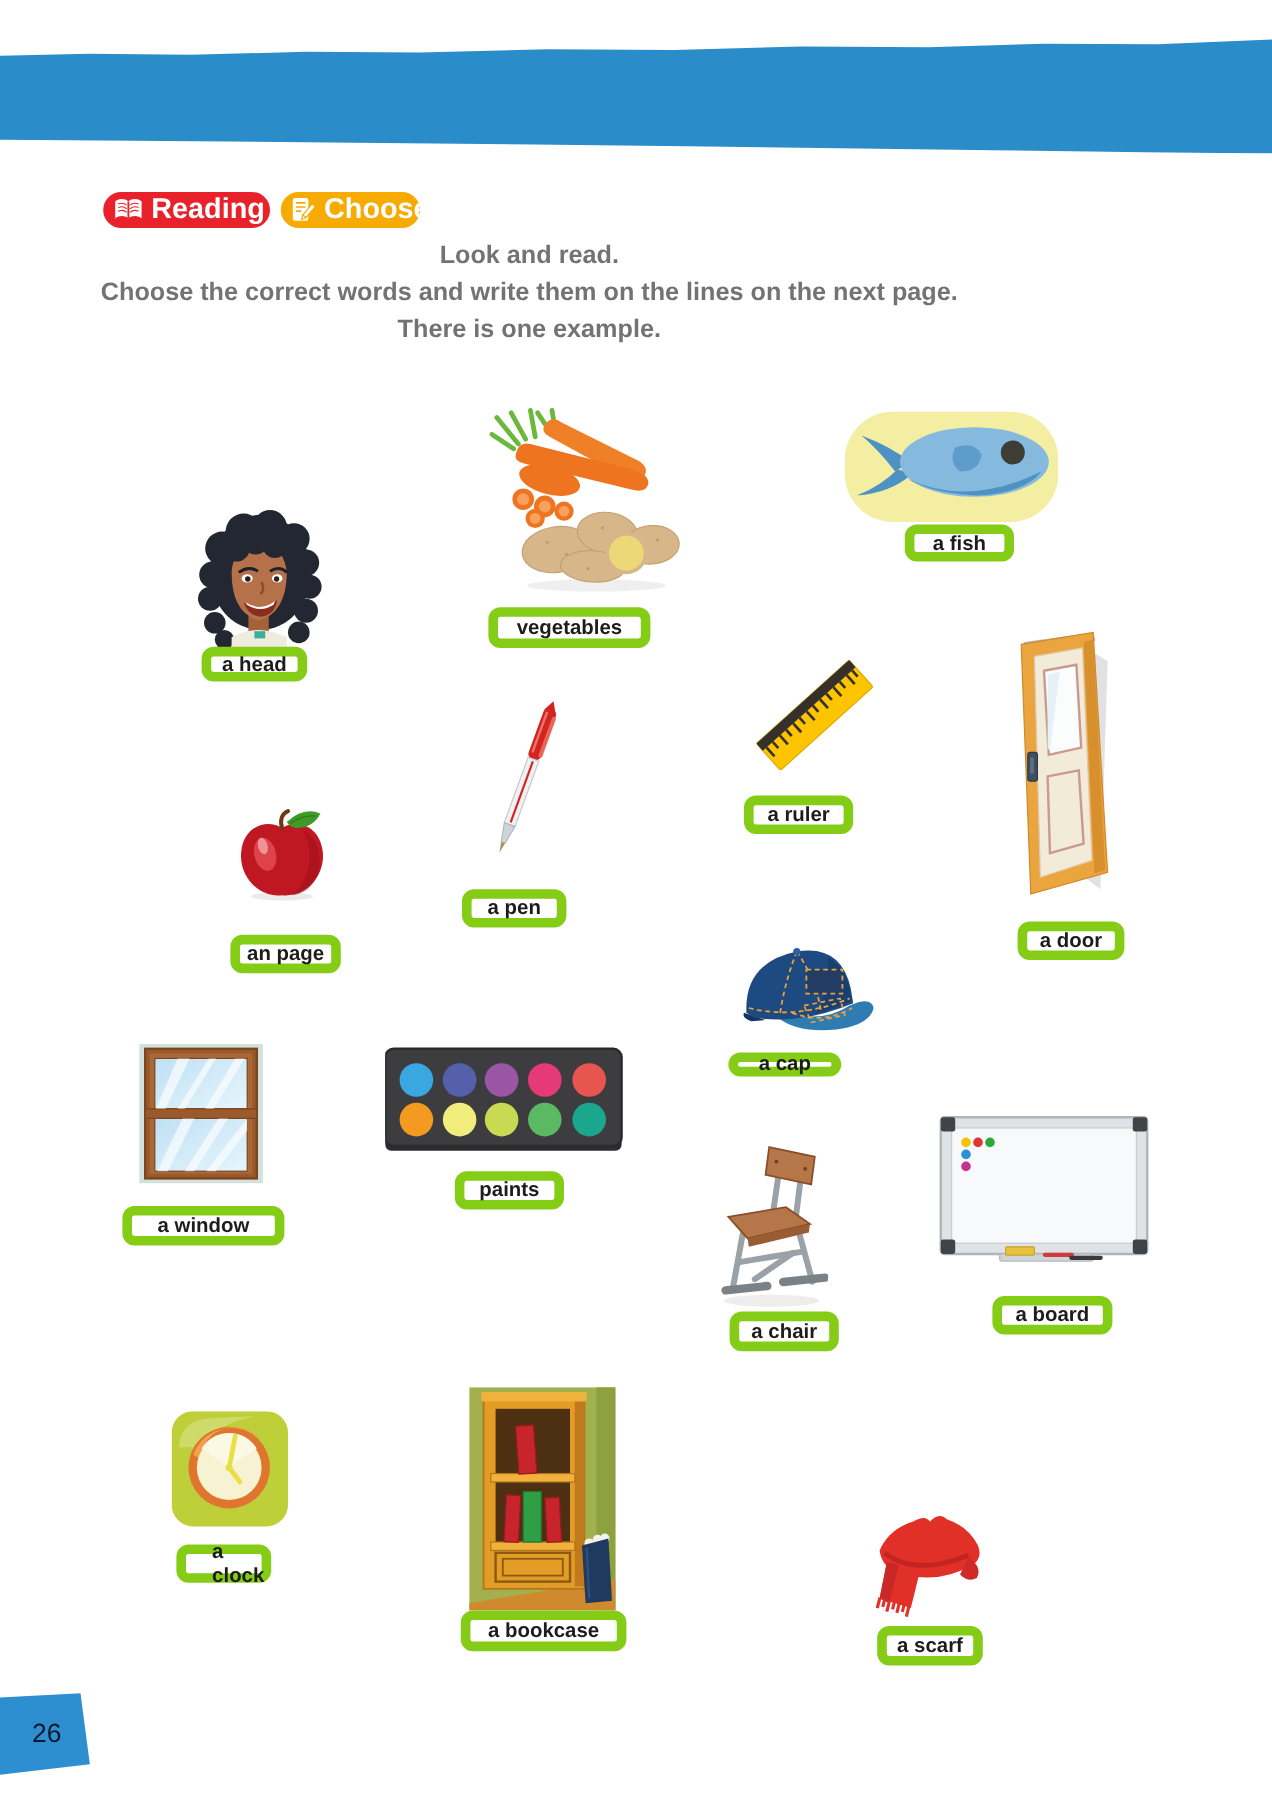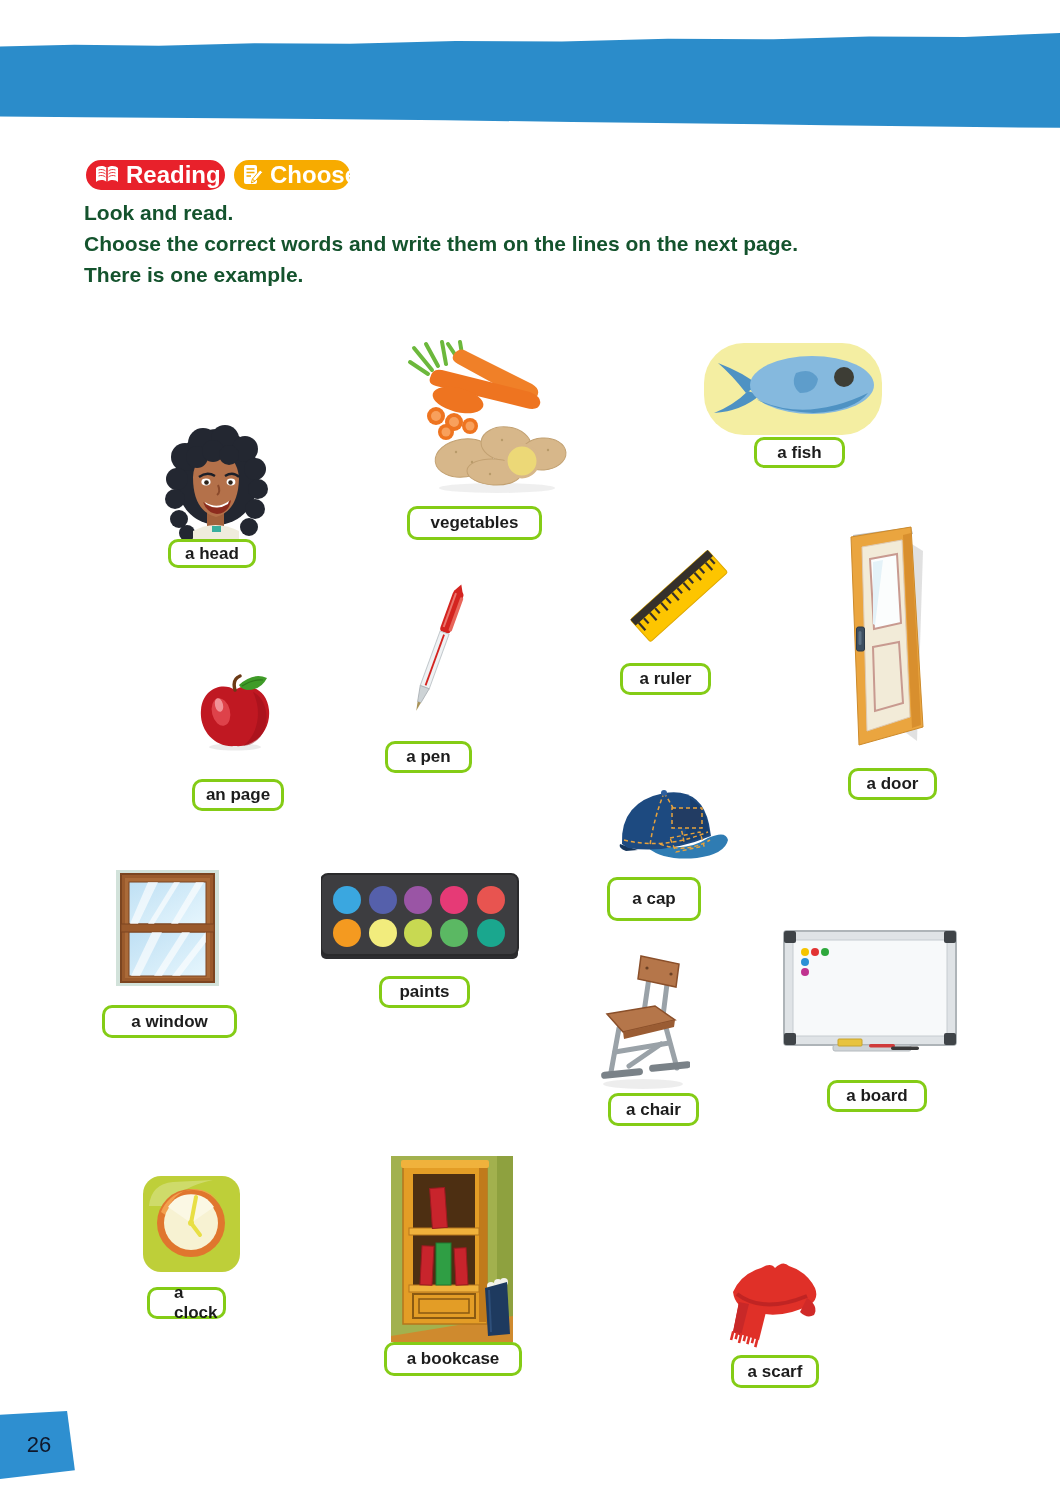--- a/index.html
+++ b/index.html
@@ -5,22 +5,22 @@
   html,body{margin:0;padding:0;background:#ffffff;}
   .page{position:relative;width:1060px;height:1500px;background:#fff;overflow:hidden;
         font-family:"Liberation Sans",sans-serif;color:#262222;}
   .header-band{position:absolute;left:0;top:28px;width:1060px;height:104px;background:#2b8cca;
     clip-path:polygon(0 17.8%,7% 16.2%,15% 17%,24% 14.6%,33% 15.2%,43% 12.6%,53% 13.1%,63% 10.4%,
       73% 10.9%,82% 8.1%,91% 8.6%,100% 4.8%,100% 96%,90% 95%,78% 93.4%,66% 91.8%,54% 90.3%,
       42% 88.8%,30% 87.6%,18% 86.5%,8% 85.7%,0 85%);}
   .badge{position:absolute;top:158px;height:34px;border-radius:18px;display:flex;align-items:center;
          gap:6px;color:#fff;font-weight:bold;font-size:24px;padding:0 14px 0 8px;border:2px solid #fff;box-sizing:border-box;}
   .badge svg{display:block;}
-  .instructions{position:absolute;left:84px;top:197px;font-size:21px;font-weight:bold;line-height:31px;color:#14532d;}
-  .word-label{position:absolute;background:#fff;border:3px solid #84cc16;border-radius:10px;
+  .instructions{position:absolute;left:84px;top:197px;font-size:21px;font-weight:bold;line-height:31px;color:#737373;text-align:center;}
+  .word-label{position:absolute;background:#fff;border:8px solid #84cc16;border-radius:10px;
       display:flex;align-items:center;justify-content:center;font-weight:bold;font-size:17px;
       color:#1c1c1c;box-sizing:border-box;}
   .img{position:absolute;}
   .page-tab{position:absolute;left:0;top:1408px;width:78px;height:74px;background:#2e8fd0;
       clip-path:polygon(0 9%,86% 4%,96% 84%,0 96%);display:flex;align-items:center;justify-content:center;
       color:#0f172a;font-size:22px;}
 </style>
 </head>
 <body>
 
@@ -247,21 +247,21 @@
         <path d="M60 15 Q50 40 46 67"></path>
         <path d="M60 15 Q76 38 80 64"></path>
         <path d="M20 62 Q60 72 104 54"></path>
         <path d="M56 66 Q82 76 106 62"></path>
       </g>
       <rect x="68" y="30" width="30" height="20" fill="#223c63" stroke="#e8a23c" stroke-width="1.5" stroke-dasharray="4 3"></rect>
       <polygon points="66,60 96,54 100,68 72,74" fill="none" stroke="#e8a23c" stroke-width="1.4" stroke-dasharray="4 3"></polygon>
       <circle cx="60" cy="15" r="3" fill="#2e5f9e"></circle>
     </svg>
   </div>
-  <div class="word-label" style="left:607px;top:877px;width:94px;height:44px;">
+  <div class="word-label" style="left:607px;top:877px;width:94px;height:20px;">
       <span>a cap</span>
     </div>
 
   <div class="img" style="left:116px;top:864px;">
     <svg width="106" height="126" viewBox="0 0 106 126">
       <defs>
         <linearGradient id="winGrad" x1="0" y1="0" x2="1" y2="1">
           <stop offset="0" stop-color="#bfe0f4"></stop>
             <stop offset="1" stop-color="#e6f6fd"></stop>
         </linearGradient>

